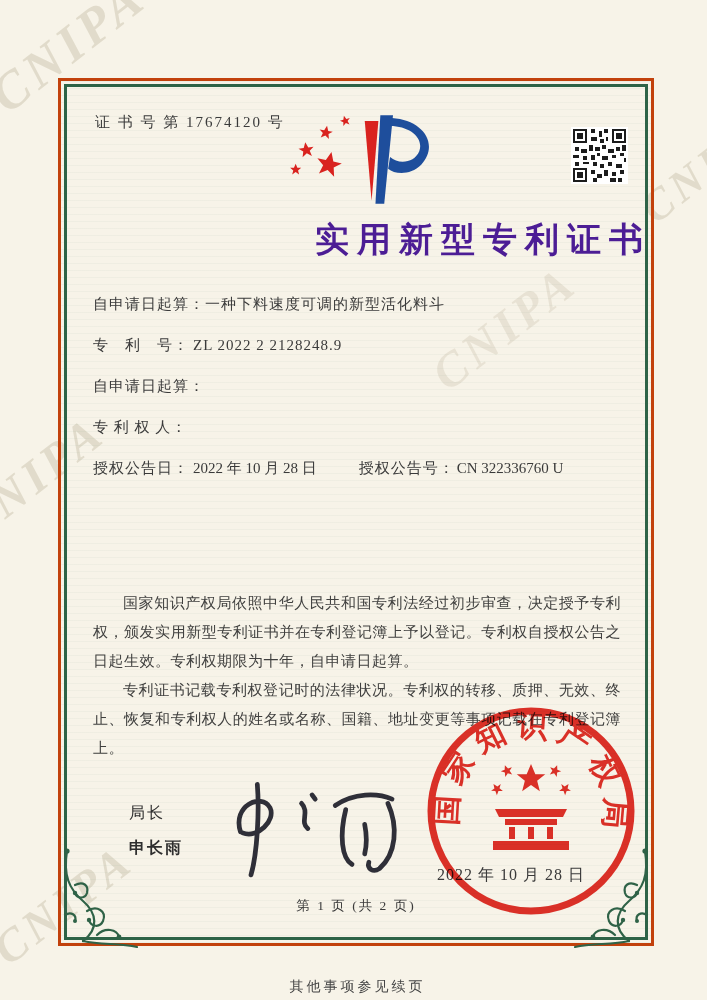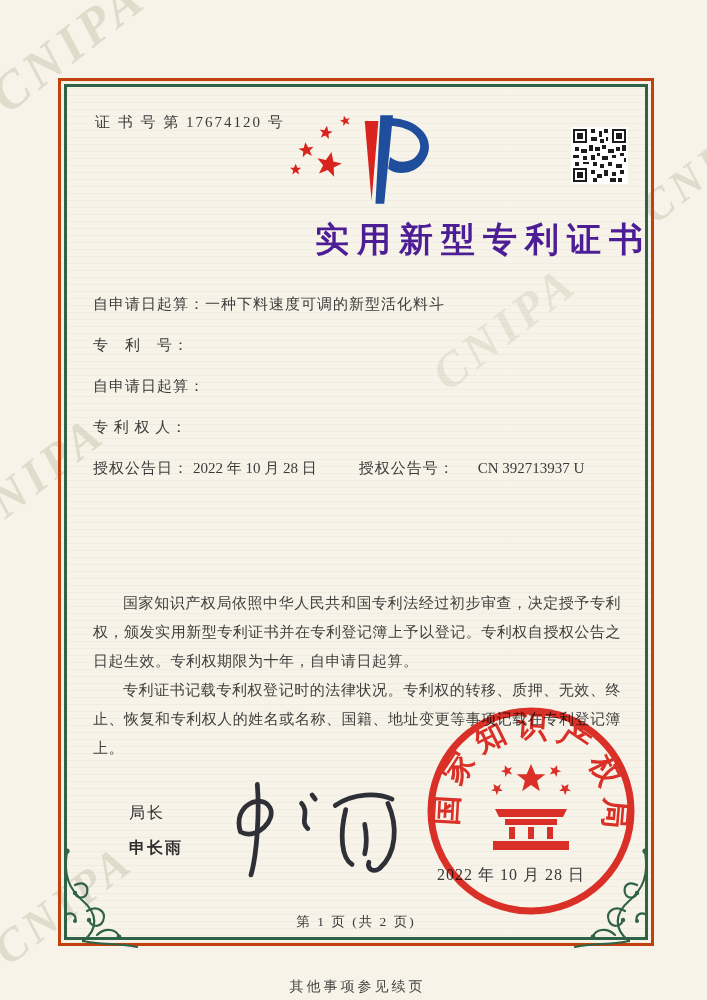--- a/index.html
+++ b/index.html
@@ -61,21 +61,21 @@
   .sig-title{margin-bottom:14px;letter-spacing:2px;}
   .sig-name{letter-spacing:2px;font-weight:bold;}
   .sig-hand{position:absolute;left:150px;top:688px;width:200px;height:115px;}
   .grant-date-print{
     position:absolute;left:376px;top:784px;width:200px;
     font-size:16px;letter-spacing:1px;color:#3a3a3a;z-index:3;
   }
   .seal{position:absolute;left:364px;top:624px;width:212px;height:212px;z-index:4;
     mix-blend-mode:multiply;opacity:.95;}
   .page-num{
-    position:absolute;left:0;bottom:12px;width:100%;text-align:center;
+    position:absolute;left:0;bottom:28px;width:100%;text-align:center;
     font-size:13.5px;letter-spacing:2px;color:#3a3a3a;
   }
   .note{
     position:absolute;left:4px;top:946px;width:100%;text-align:center;
     font-size:14px;letter-spacing:3px;color:#454545;z-index:2;margin-top:32px;
   }
   .flourish{position:absolute;width:92px;height:108px;z-index:3;}
   .fl-left{left:-8px;bottom:-10px;}
   .fl-right{right:-8px;bottom:-10px;transform:scaleX(-1);}
 </style>
@@ -161,36 +161,37 @@
 
   <div class="title">实用新型专利证书</div>
 
   <div class="fields">
     <div class="field-row">
       <span class="field-label">自申请日起算：</span>
       <span class="field-value">一种下料速度可调的新型活化料斗</span>
     </div>
     <div class="field-row">
       <span class="field-label">专　利　号：</span>
+      <span class="field-value">ZL 2022 2 2128248.9</span>
     </div>
     <div class="field-row">
       <span class="field-label">自申请日起算：</span>
     </div>
     <div class="field-row">
       <span class="field-label">专 利 权 人：</span>
     </div>
     <div class="field-row grant-row">
       <span class="grant-pair">
         <span class="field-label">授权公告日：</span>
         <span>2022 年 10 月 28 日</span>
       </span>
       <span class="grant-gap"></span>
       <span class="grant-pair">
-        <span class="field-label" style="min-width:0;margin-right:23px;">授权公告号：</span>
-        <span>CN 392713937 U</span>
+        <span class="field-label" style="min-width:0;margin-right:2px;">授权公告号：</span>
+        <span>CN 322336760 U</span>
       </span>
     </div>
   </div>
 
   <div class="paragraphs">
     <p>国家知识产权局依照中华人民共和国专利法经过初步审查，决定授予专利权，颁发实用新型专利证书并在专利登记簿上予以登记。专利权自授权公告之日起生效。专利权期限为十年，自申请日起算。</p>
     <p>专利证书记载专利权登记时的法律状况。专利权的转移、质押、无效、终止、恢复和专利权人的姓名或名称、国籍、地址变更等事项记载在专利登记簿上。</p>
   </div>
 
   <div class="sig-block">

